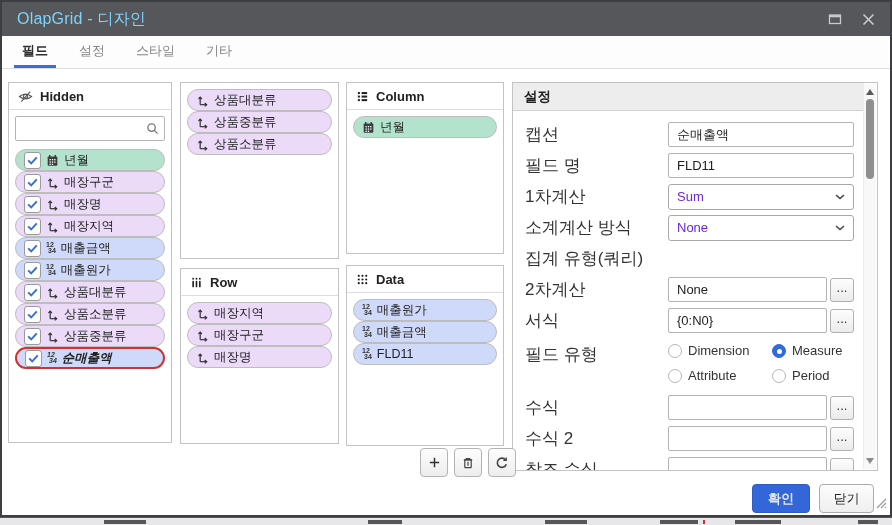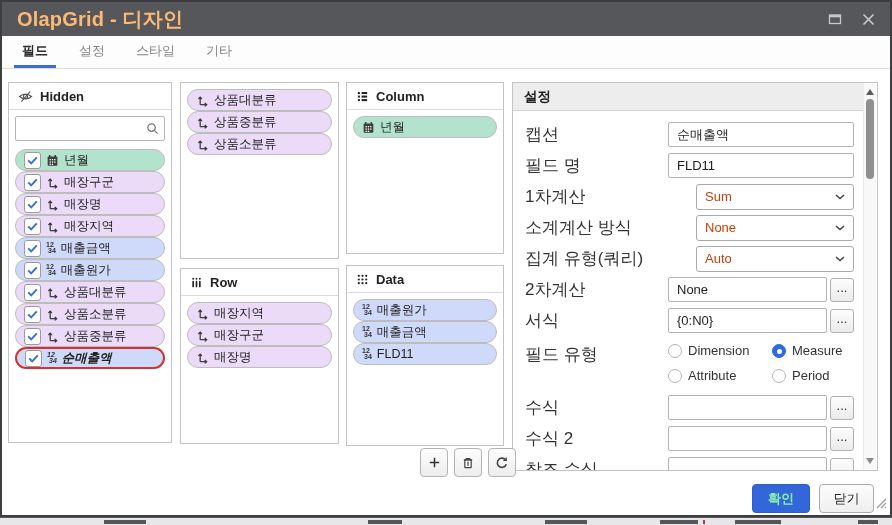--- a/index.html
+++ b/index.html
@@ -2,21 +2,21 @@
 <html><head>
 <meta charset="utf-8">
 <style>
   html,body{margin:0;padding:0;background:#fff;}
   .screen{position:relative;width:892px;height:525px;overflow:hidden;
           font-family:"Liberation Sans",sans-serif;background:#fff;}
   .dialog{position:absolute;left:0;top:0;width:892px;height:517px;box-sizing:border-box;
           border:2px solid #3d3e42;background:#fff;}
   
   .titlebar{height:34px;background:#56575b;display:flex;align-items:center;padding:0 15px;}
-  .title{color:#fdba74;font-size:20px;font-weight:bold;letter-spacing:.2px;}
+  .title{color:#7dd3fc;font-size:16px;font-weight:normal;letter-spacing:.2px;}
   .win-btns{margin-left:auto;display:flex;gap:20px;align-items:center;}
   .win-btn{display:flex;align-items:center;justify-content:center;cursor:pointer;}
   
   .tabbar{height:32px;border-bottom:1px solid #ddd;display:flex;align-items:stretch;padding-left:12px;background:#fdfdfd;}
   .tab{display:flex;align-items:center;padding:0 8px;margin-right:15px;font-size:13px;color:#848484;
        border-bottom:3px solid transparent;cursor:pointer;}
   .tab.active{color:#2e2e2e;font-weight:600;border-bottom-color:#3b6fd4;}
   
   .panel{position:absolute;background:#fff;border:1px solid #c3c3c3;box-sizing:border-box;}
   .panel-header{height:26px;display:flex;align-items:center;gap:7px;padding:0 9px;
@@ -43,21 +43,21 @@
   .settings-header{height:27px;background:#ededee;border-bottom:1px solid #d4d4d4;display:flex;align-items:center;
                    padding:0 11px;font-size:13.5px;font-weight:bold;color:#222;margin-right:13px;}
   .settings-body{position:absolute;left:0;top:28px;right:13px;bottom:0;overflow:hidden;padding:8px 10px 0 12px;}
   .srow{display:flex;align-items:center;height:31px;}
   .srow.radios{height:56px;align-items:flex-start;padding-top:7px;box-sizing:border-box;}
   .slabel{font-size:17px;color:#333;flex:1;}
   .sctrl{width:186px;display:flex;align-items:center;}
   .sinput{flex:1;min-width:0;height:25px;box-sizing:border-box;border:1px solid #b3b3b3;border-radius:2px;
           padding:0 8px;font-size:13px;color:#222;font-family:inherit;outline:none;background:#fff;}
   .sel{flex:1;height:26px;box-sizing:border-box;border:1px solid #a9a9a9;border-radius:3px;display:flex;
-       align-items:center;padding:0 8px;font-size:13px;color:#c2410c;background:#fff;cursor:pointer;margin-left:28px;}
+       align-items:center;padding:0 8px;font-size:13px;color:#6d28d9;background:#fff;cursor:pointer;}
   .sel .icon{margin-left:auto;}
   .ellipsis-btn{width:24px;height:24px;flex:none;margin-left:3px;border:1px solid #b0b0b0;border-radius:3px;
                 background:linear-gradient(#fdfdfd,#ebebeb);font-size:13px;color:#333;display:flex;
                 align-items:center;justify-content:center;line-height:1;cursor:pointer;padding-bottom:5px;box-sizing:border-box;}
   .radio-grid{display:grid;grid-template-columns:104px auto;row-gap:10px;width:186px;}
   .radio{display:flex;align-items:center;gap:6px;font-size:13px;color:#333;cursor:pointer;}
   .rdot{width:14px;height:14px;border-radius:50%;border:1px solid #b5b5b5;background:#fff;flex:none;position:relative;box-sizing:border-box;}
   .rdot.on{background:#2f6bdb;border-color:#2f6bdb;}
   .rdot.on::after{content:"";position:absolute;left:4px;top:4px;width:5px;height:5px;border-radius:50%;background:#fff;}
   
@@ -66,21 +66,21 @@
          border-right:4px solid transparent;border-bottom:6px solid #5a5a5a;cursor:pointer;}
   .sb-thumb{position:absolute;top:15px;left:2px;width:8px;height:80px;background:#8f8f8f;border-radius:4px;cursor:grab;}
   .sb-down{position:absolute;bottom:5px;left:2px;width:0;height:0;border-left:4px solid transparent;
            border-right:4px solid transparent;border-top:6px solid #8a8a8a;cursor:pointer;}
   
   .actions{position:absolute;left:418px;top:446px;display:flex;}
   .act-btn{width:26px;height:27px;border:1px solid #b4b4b4;border-radius:4px;background:linear-gradient(#fdfdfd,#ededed);
            display:flex;align-items:center;justify-content:center;margin-right:6px;cursor:pointer;font-size:17px;color:#333;}
   .btn{position:absolute;top:482px;height:29px;border-radius:4px;font-size:13px;display:flex;align-items:center;
        justify-content:center;cursor:pointer;box-sizing:border-box;}
-  .btn-ok{right:80px;width:58px;background:#3366d9;border:1px solid #2d5cc5;color:#86efac;font-weight:bold;}
+  .btn-ok{right:80px;width:58px;background:#3366d9;border:1px solid #2d5cc5;color:#e5e5e5;font-weight:bold;}
   .btn-close{right:16px;width:55px;background:linear-gradient(#fcfcfc,#efefef);border:1px solid #ababab;color:#222;}
   .resize-grip{position:absolute;right:3px;bottom:2px;cursor:nwse-resize;}
   
   .bg-strip{position:absolute;left:0;top:517px;width:892px;height:8px;background:#e7e7e9;border-top:1px solid #57585c;box-sizing:border-box;}
   .bg-mark{position:absolute;top:2px;height:4px;background:#55565a;}
   .bg-mark.red{background:#c23434;}
 </style>
 </head>
 <body>
 
@@ -497,30 +497,20 @@
                 <span class="icon">
                   <svg width="10" height="6" viewBox="0 0 10 6" fill="none" stroke="#444" stroke-width="1.5">
                     <path d="M1 1l4 3.6L9 1"></path>
                   </svg>
                 </span>
               </div>
             </div>
           </div>
           <div class="srow">
             <span class="slabel">집계 유형(쿼리)</span>
-            <div class="sctrl">
-              <div class="sel">
-                <span>Auto</span>
-                <span class="icon">
-                  <svg width="10" height="6" viewBox="0 0 10 6" fill="none" stroke="#444" stroke-width="1.5">
-                    <path d="M1 1l4 3.6L9 1"></path>
-                  </svg>
-                </span>
-              </div>
-            </div>
           </div>
           <div class="srow">
             <span class="slabel">2차계산</span>
             <div class="sctrl">
               <input class="sinput" type="text" value="None" style="">
               <span class="ellipsis-btn">...</span>
             </div>
           </div>
           <div class="srow">
             <span class="slabel">서식</span>

